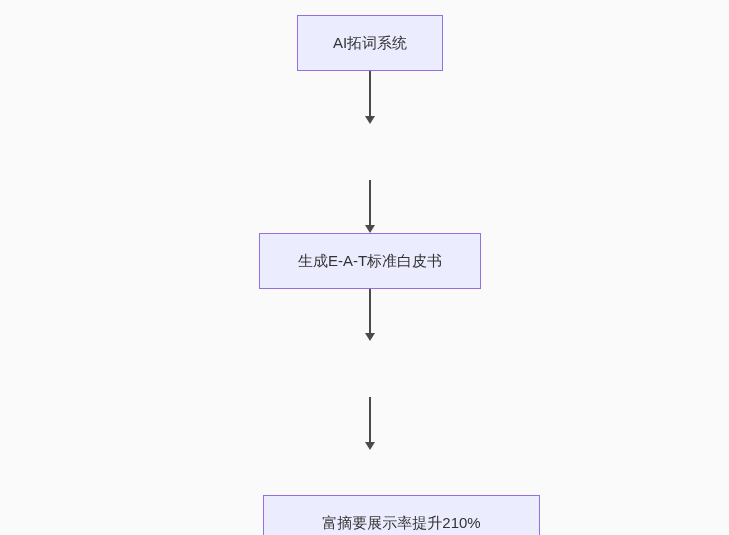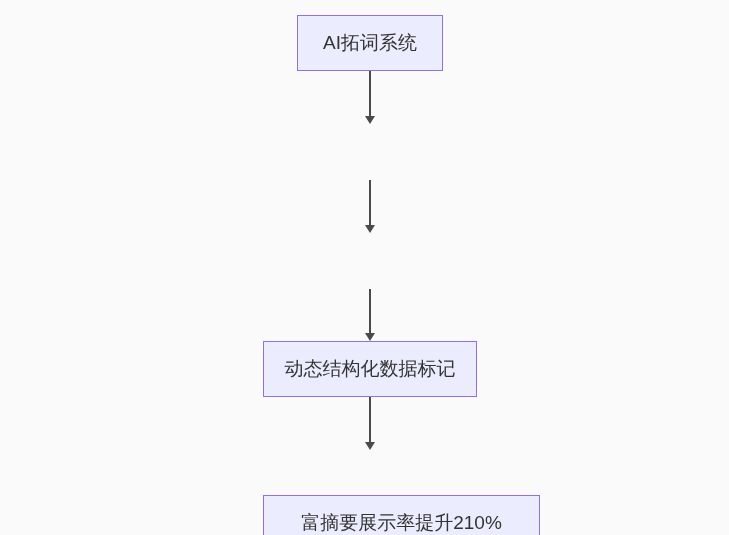--- a/index.html
+++ b/index.html
@@ -13,21 +13,21 @@
     width: 729px;
     height: 535px;
     overflow: hidden;
   }
   .flow-node {
     position: absolute;
     box-sizing: border-box;
     background: var(--node-fill, #ECECFF);
     border: 1.5px solid var(--node-stroke, #9370DB);
     color: var(--node-text, #333333);
-    font-size: 19px;
+    font-size: 15px;
     display: flex;
     align-items: center;
     justify-content: center;
     text-align: center;
     white-space: nowrap;
   }
   
   .n0 { left: 297px; top: 15px;  width: 146px; height: 56px; }
   .n1 { left: 273px; top: 124px; width: 194px; height: 56px; }
   .n2 { left: 259px; top: 233px; width: 222px; height: 56px; }
@@ -74,29 +74,29 @@
     <div class="arrow-line"></div>
     <div class="arrow-head"></div>
   </div>
 
 
   <div class="flow-arrow a1">
     <div class="arrow-line"></div>
     <div class="arrow-head"></div>
   </div>
 
+  <div class="flow-node n2">
+    <span>生成E-A-T标准白皮书</span>
+  </div>
 
   <div class="flow-arrow a2">
     <div class="arrow-line"></div>
     <div class="arrow-head"></div>
   </div>
 
-  <div class="flow-node n3">
-    <span>动态结构化数据标记</span>
-  </div>
 
   <div class="flow-arrow a3">
     <div class="arrow-line"></div>
     <div class="arrow-head"></div>
   </div>
 
   <div class="flow-node n4">
     <span>富摘要展示率提升210%</span>
   </div>
 

